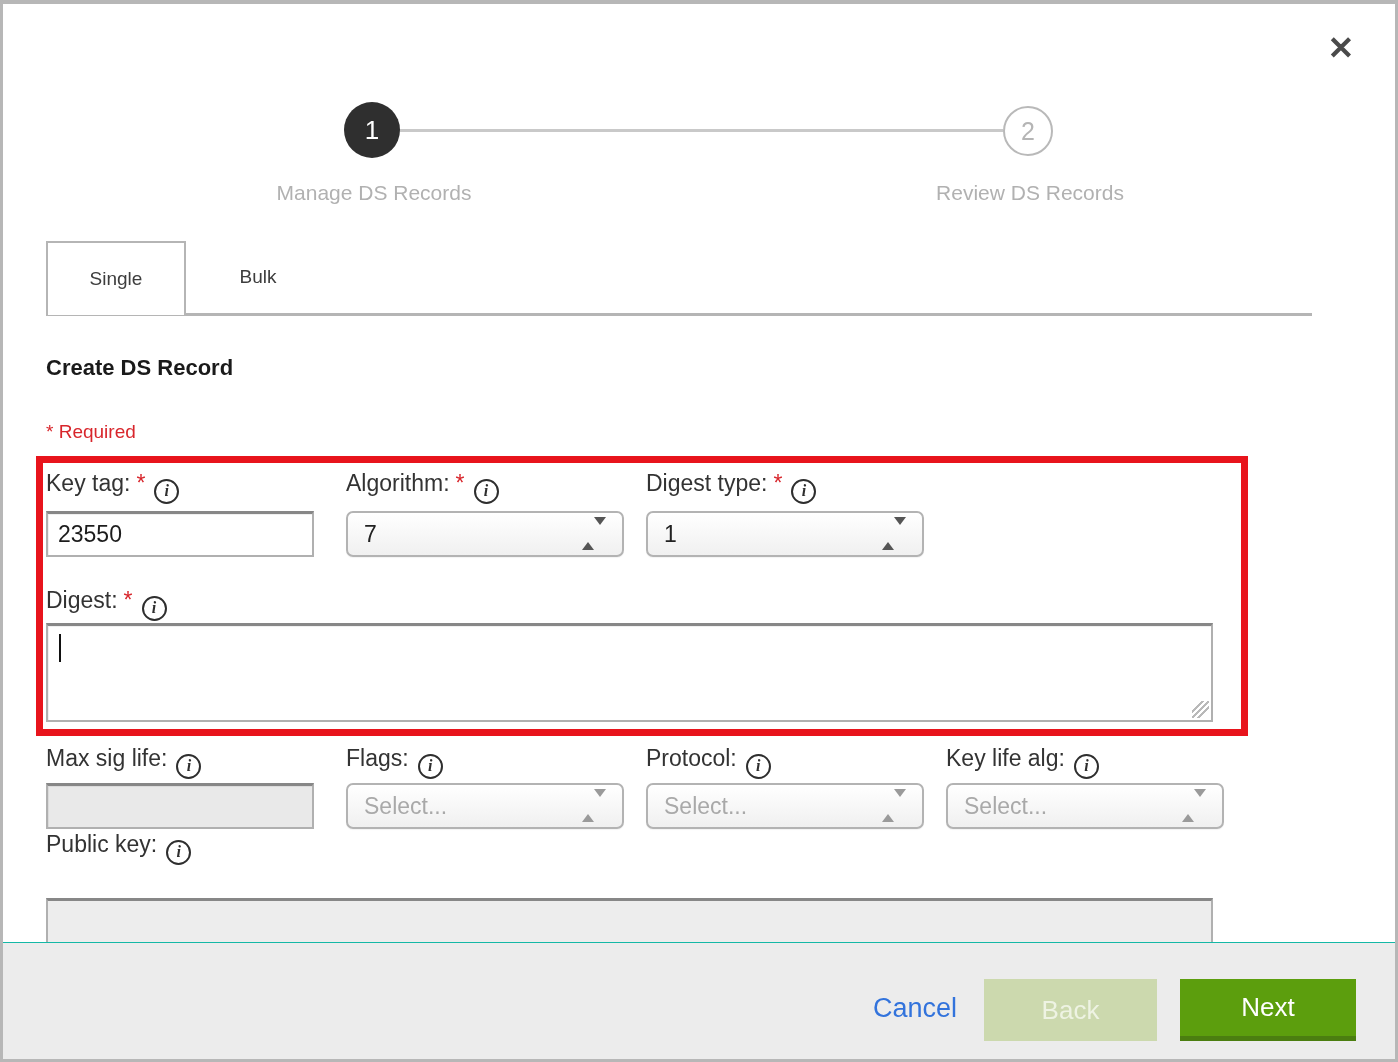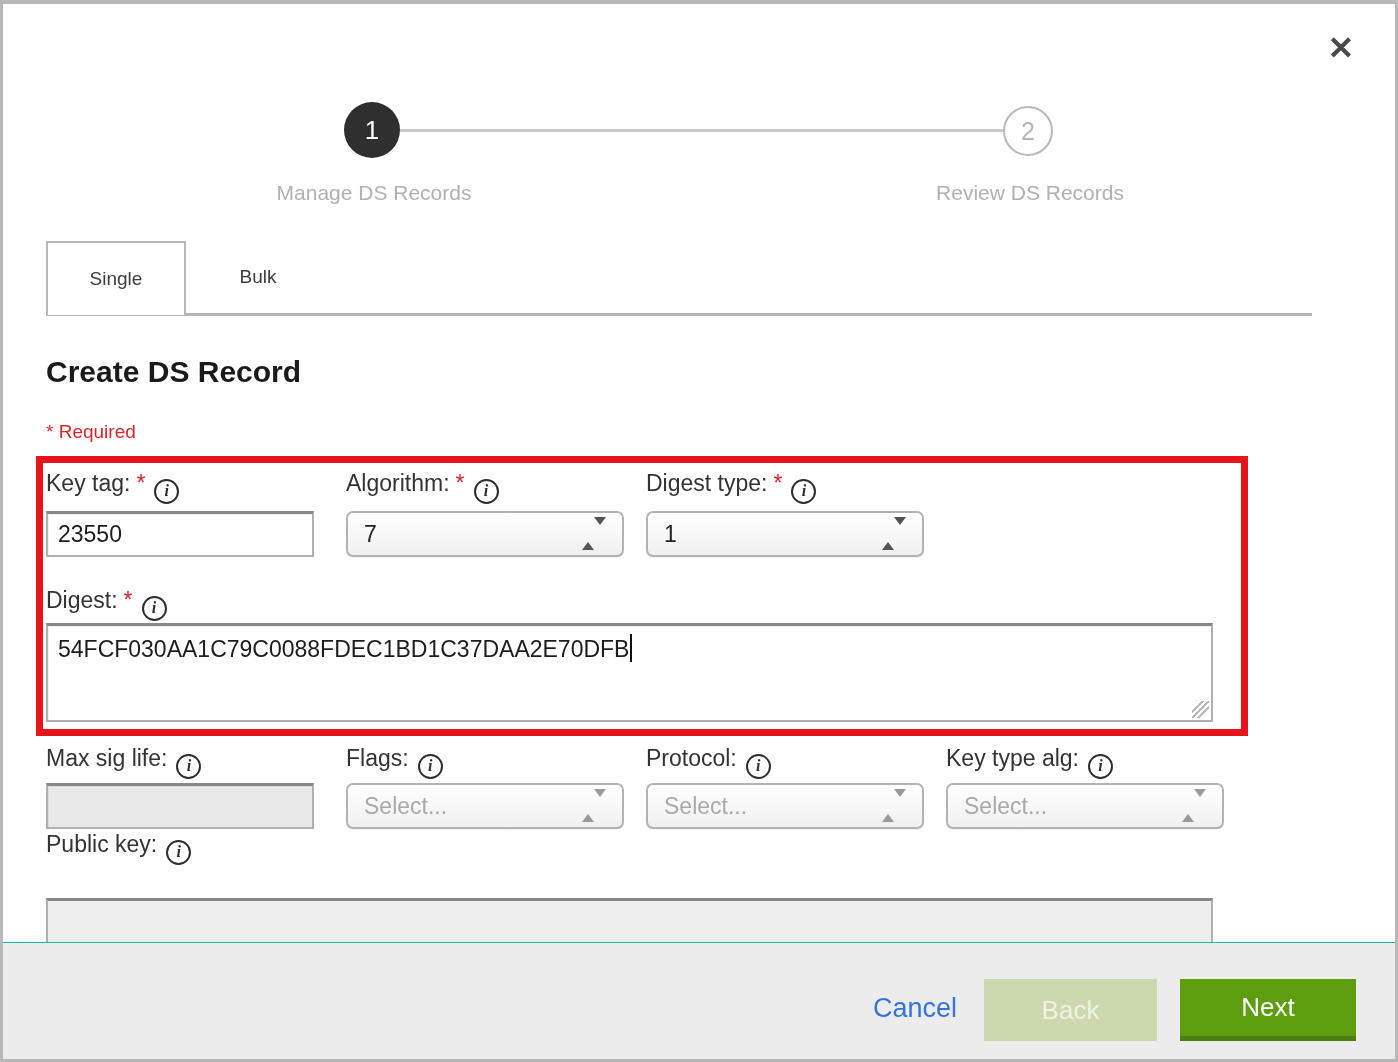--- a/index.html
+++ b/index.html
@@ -33,21 +33,21 @@
   .step-label.s1 { left:171px; }
   .step-label.s2 { left:827px; }
 
   
   .tab-line { position:absolute; left:43px; top:309px; width:1266px; height:3px; background:#b5b5b5; z-index:1; }
   .tab { position:absolute; top:237px; height:74px; width:140px; text-align:center;
          font-size:19px; color:#3d3d3d; line-height:72px; cursor:pointer; }
   .tab.active { left:43px; background:#fff; border:2px solid #b5b5b5; border-bottom:none; z-index:2; }
   .tab.inactive { left:185px; height:70px; }
 
-  .page-title { position:absolute; left:43px; top:351px; font-size:30px; font-weight:700; color:#1a1a1a; }
+  .page-title { position:absolute; left:43px; top:351px; font-size:22px; font-weight:700; color:#1a1a1a; }
   .required-note { position:absolute; left:43px; top:417px; font-size:19px; color:#d8262c; }
 
   
   .annotation-box {
     position:absolute; left:33px; top:452px; width:1212px; height:280px;
     border:7px solid #e8141c; z-index:10; pointer-events:none;
   }
 
   
   .field-label { position:absolute; font-size:23px; color:#333; white-space:nowrap; }
@@ -156,35 +156,35 @@
   </div>
   <div class="select" style="left:643px; top:507px;">
     <span class="sel-value">1</span>
     <span class="spin"><span class="up"></span><span class="dn"></span></span>
   </div>
 
   <div class="field-label" style="left:43px; top:583px;text-align:center;">
     <span>Digest:</span><span class="req-star">*</span><span class="info-icon">i</span>
   </div>
   <div class="textarea" style="left:43px; top:619px; width:1167px; height:99px;">
-    <span>54FCF030AA1C79C0088FDEC1BD1C37DAA2E70DFB</span><span class="caret"></span>
+    <span class="caret"></span>
     <span class="resize-handle"></span>
   </div>
 
   <div class="field-label" style="left:43px; top:741px;">
     <span>Max sig life:</span><span class="info-icon">i</span>
   </div>
   <div class="field-label" style="left:343px; top:741px;">
     <span>Flags:</span><span class="info-icon">i</span>
   </div>
   <div class="field-label" style="left:643px; top:741px;">
     <span>Protocol:</span><span class="info-icon">i</span>
   </div>
   <div class="field-label" style="left:943px; top:741px;">
-    <span>Key type alg:</span><span class="info-icon">i</span>
+    <span>Key life alg:</span><span class="info-icon">i</span>
   </div>
 
   <input class="text-input disabled" style="left: 43px; top: 779px; width: 268px;" disabled="" value="">
   <div class="select muted" style="left:343px; top:779px;">
     <span class="sel-value placeholder">Select...</span>
     <span class="spin"><span class="up"></span><span class="dn"></span></span>
   </div>
   <div class="select muted" style="left:643px; top:779px;">
     <span class="sel-value placeholder">Select...</span>
     <span class="spin"><span class="up"></span><span class="dn"></span></span>

